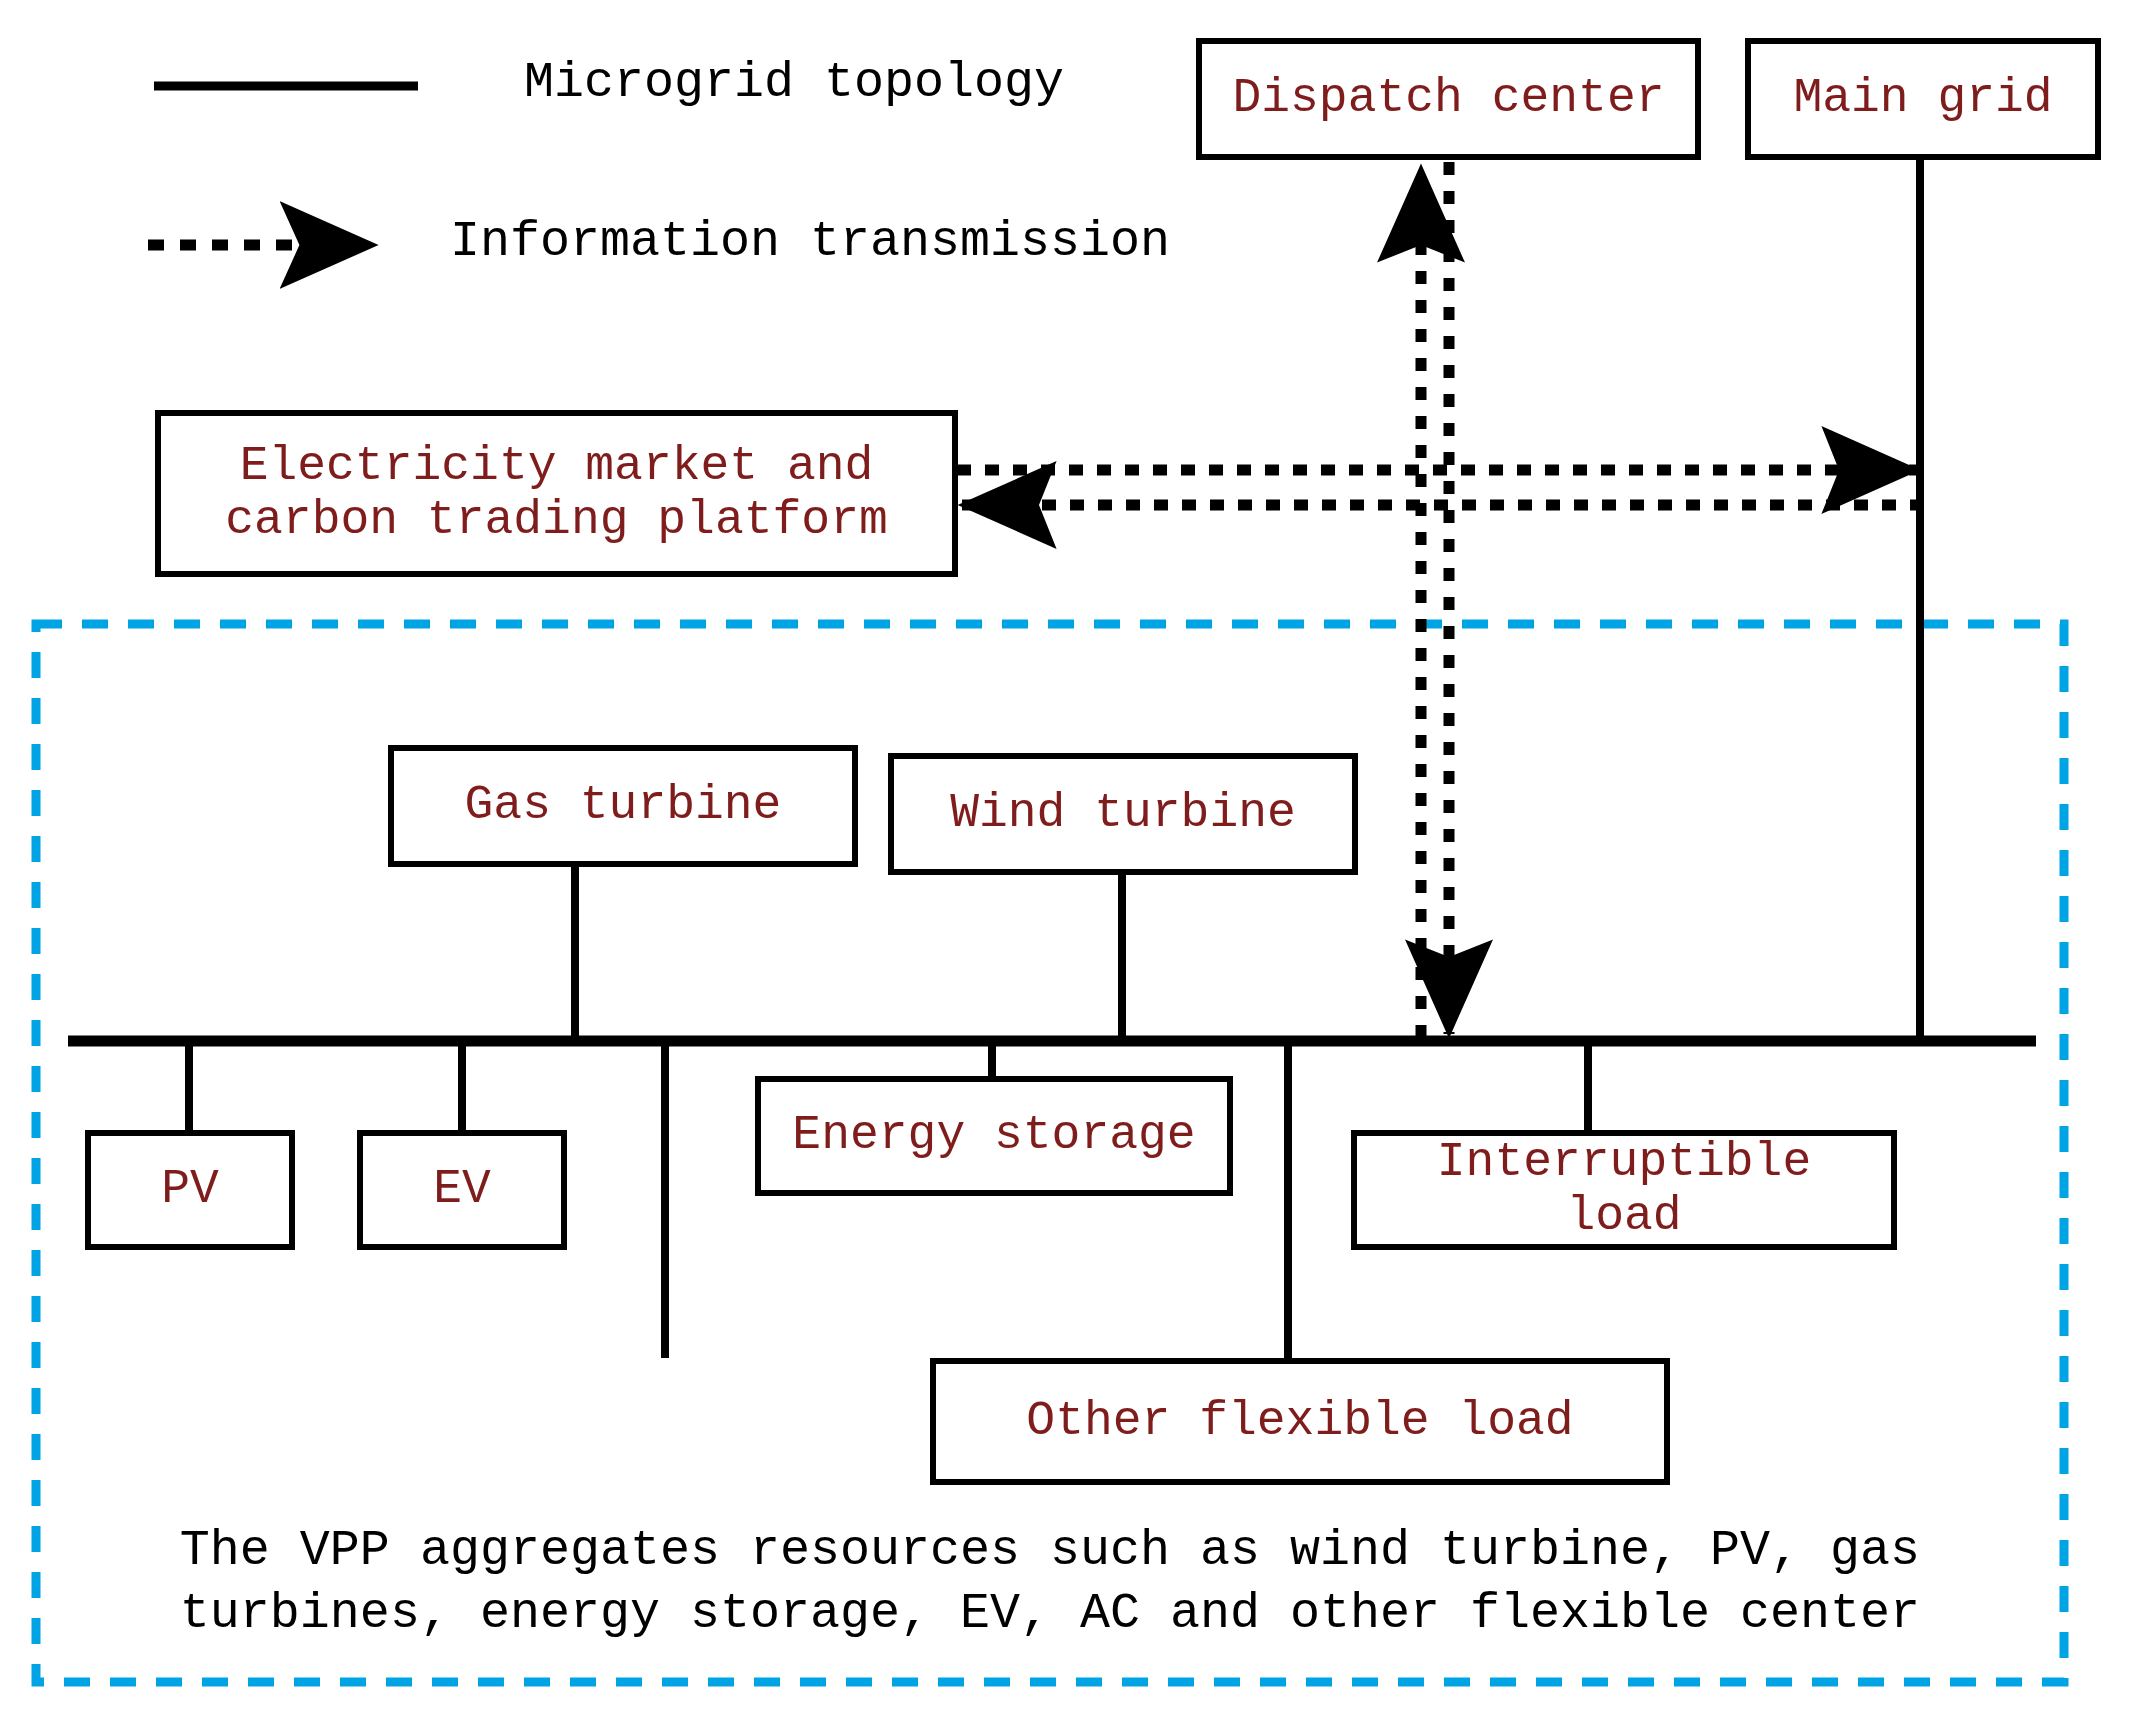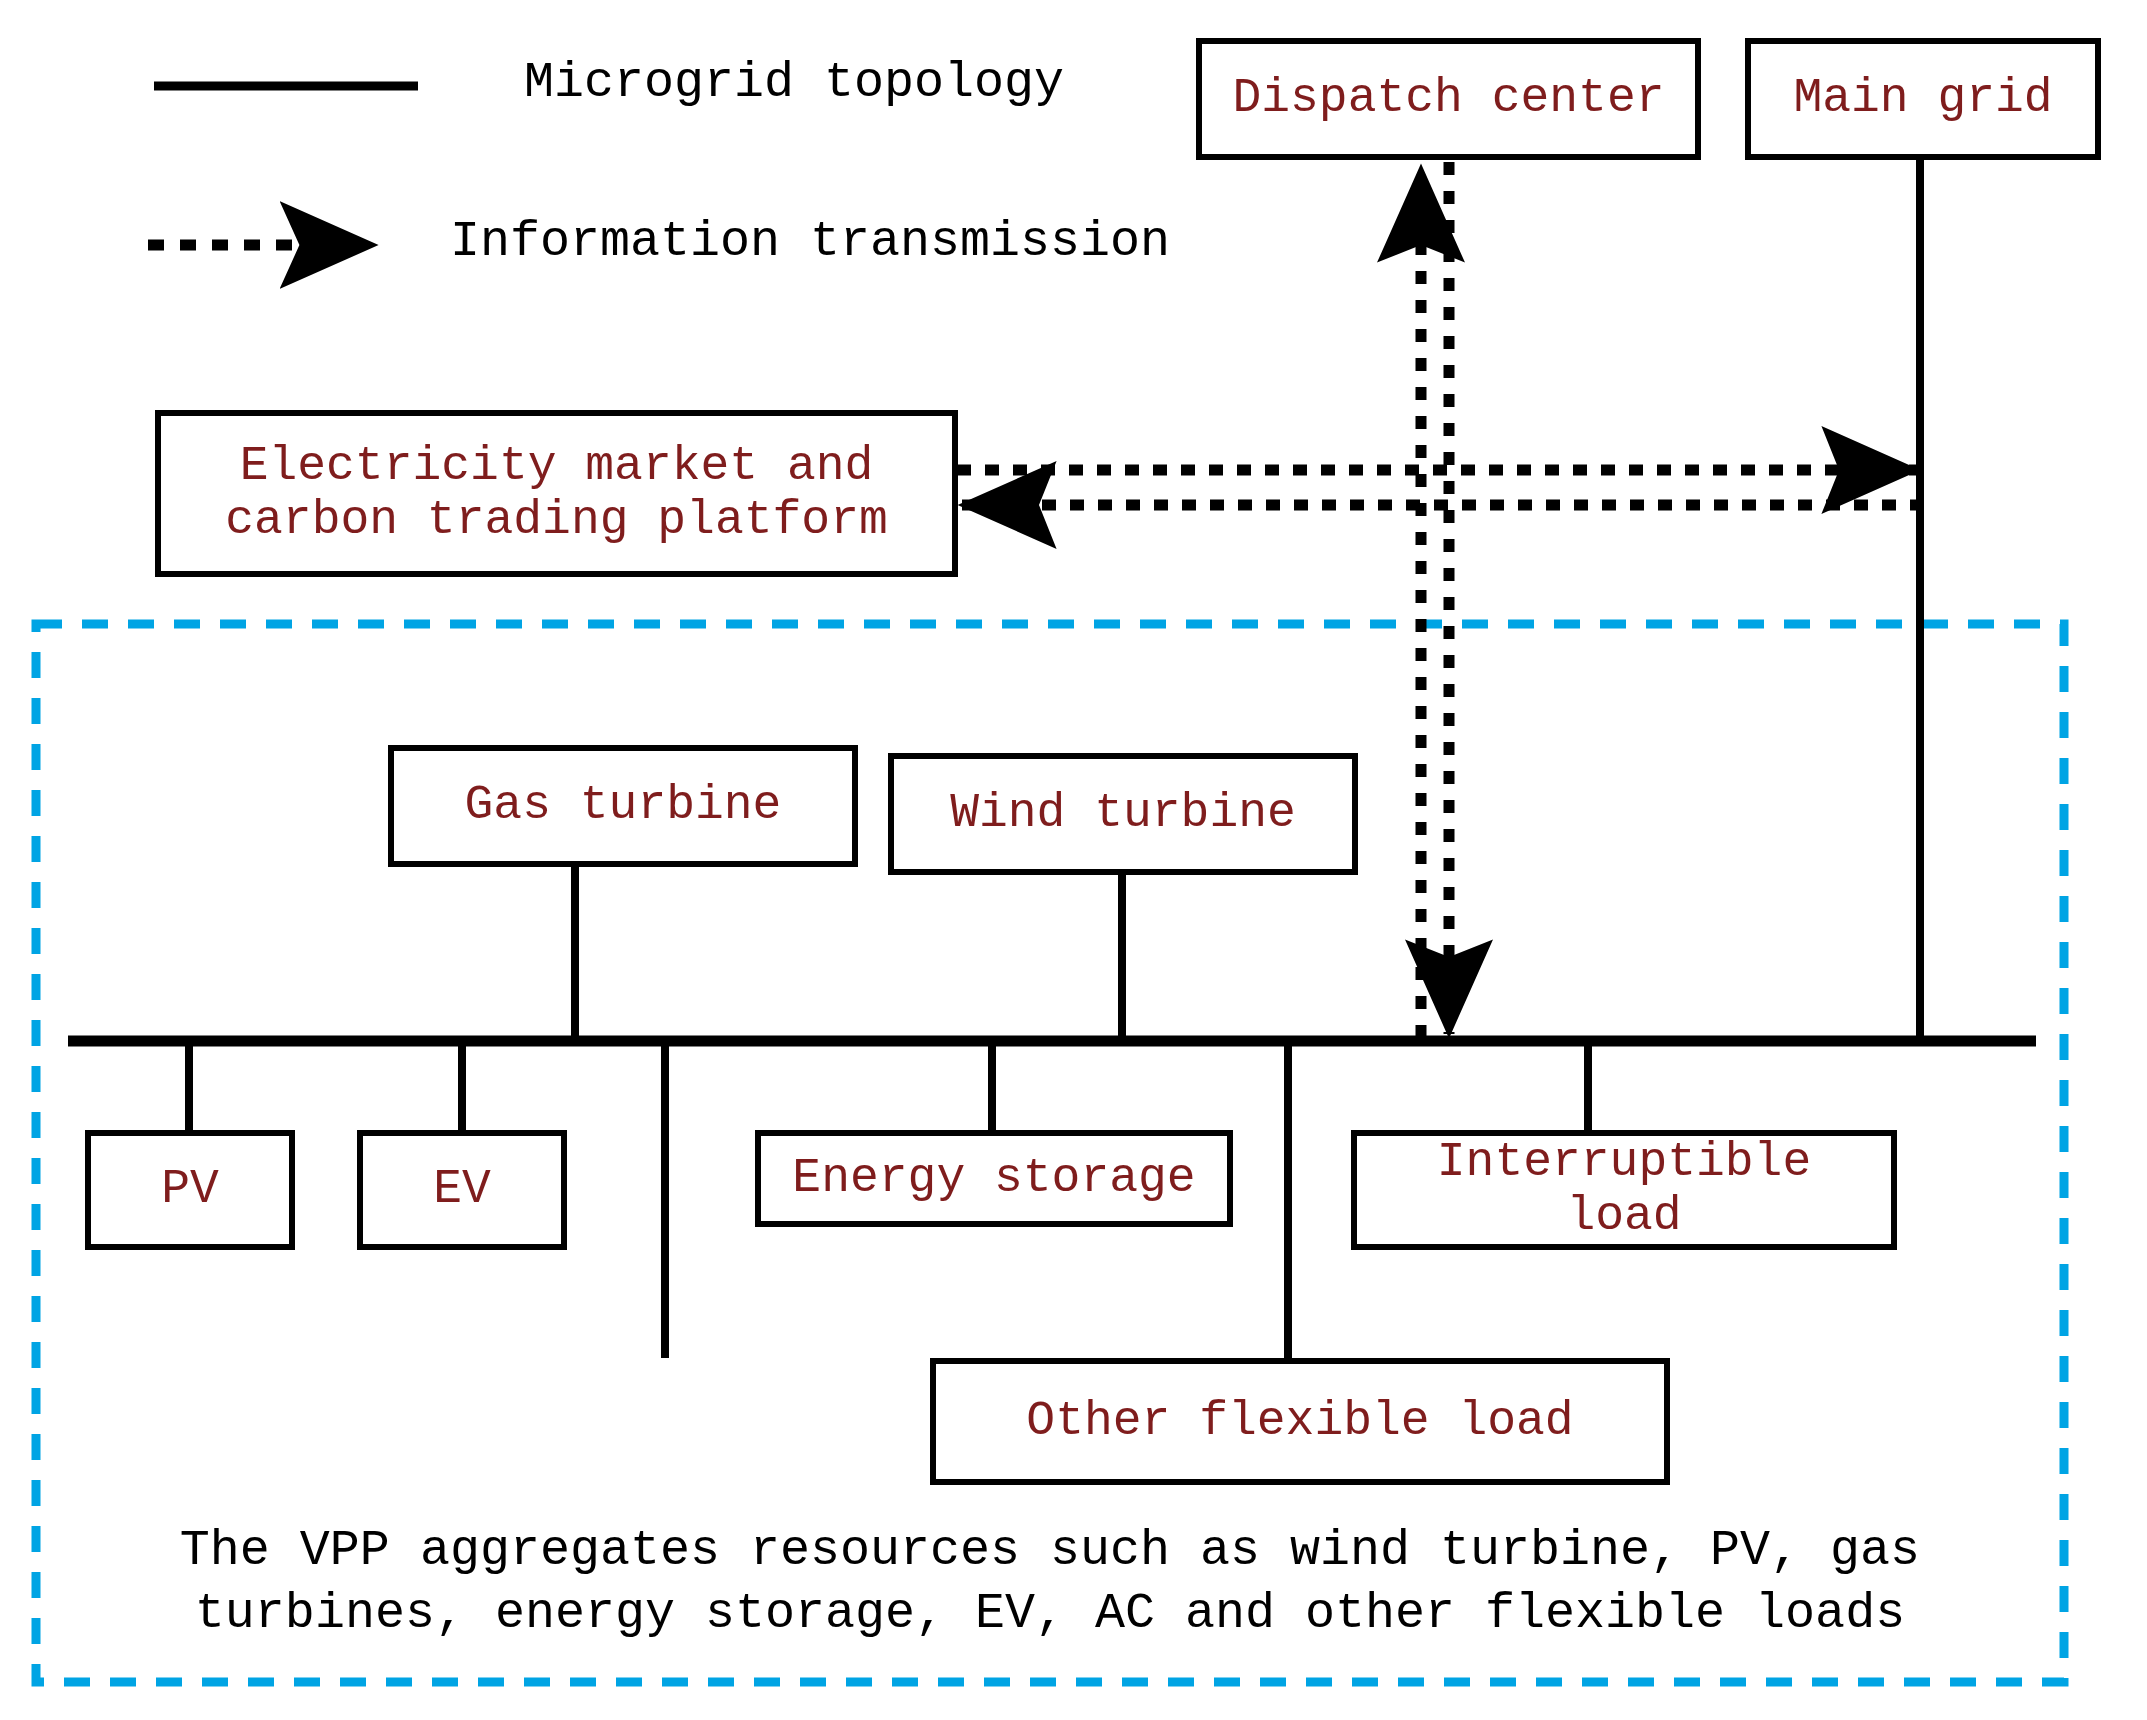--- a/index.html
+++ b/index.html
@@ -95,28 +95,28 @@
   </div>
 
   <div class="node" style="left:85px; top:1130px; width:210px; height:120px;">
     <span>PV</span>
   </div>
 
   <div class="node" style="left:357px; top:1130px; width:210px; height:120px;">
     <span>EV</span>
   </div>
 
-  <div class="node" style="left:755px; top:1130px; width:478px; height:97px;">
+  <div class="node" style="left:755px; top:1076px; width:478px; height:120px;">
     <span>Energy storage</span>
   </div>
 
   <div class="node" style="left:1351px; top:1130px; width:546px; height:120px;">
     <span>Interruptible load</span>
   </div>
 
 
   <div class="node" style="left:930px; top:1358px; width:740px; height:127px;">
     <span>Other flexible load</span>
   </div>
 
-  <div class="caption" style="left:110px; top:1520px; width:1880px;">The VPP aggregates resources such as wind turbine, PV, gas turbines, energy storage, EV, AC and other flexible loads</div>
+  <div class="caption" style="left:110px; top:1520px; width:1880px;">The VPP aggregates resources such as wind turbine, PV, gas turbines, energy storage, EV, AC and other flexible center</div>
 
 </div>
 
 </body></html>

